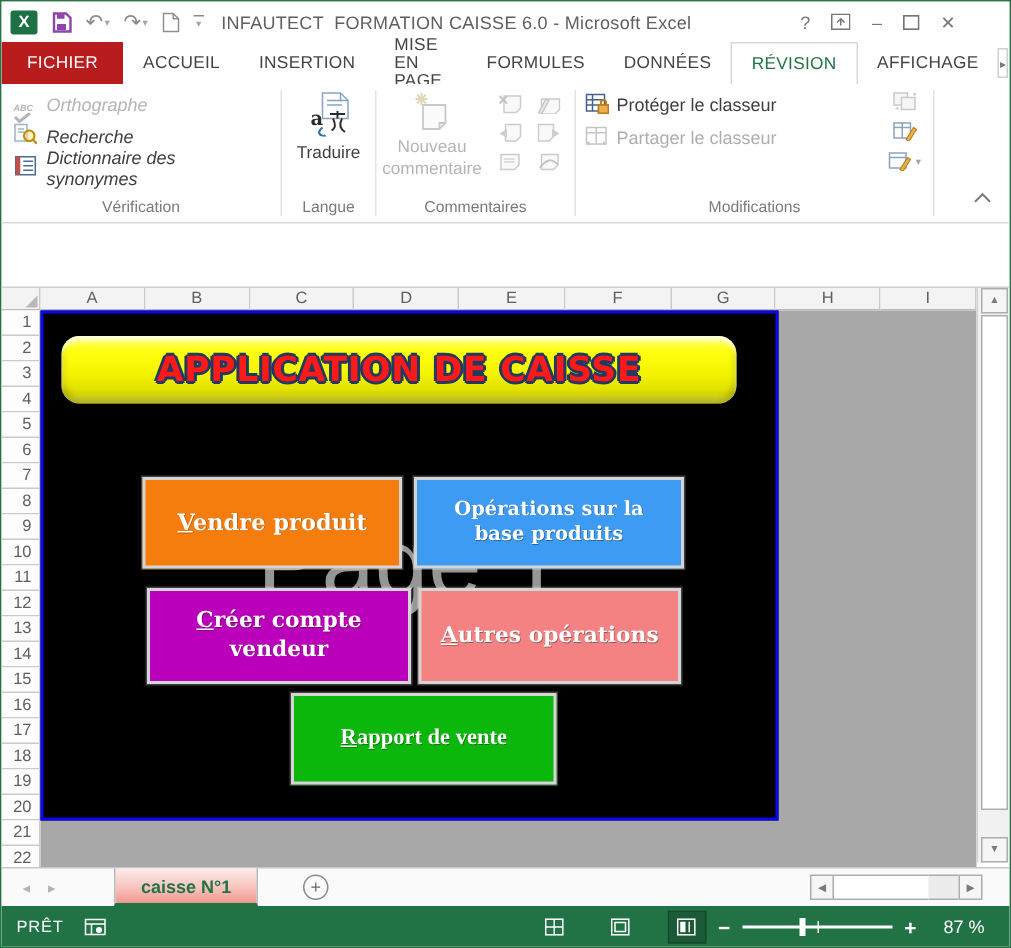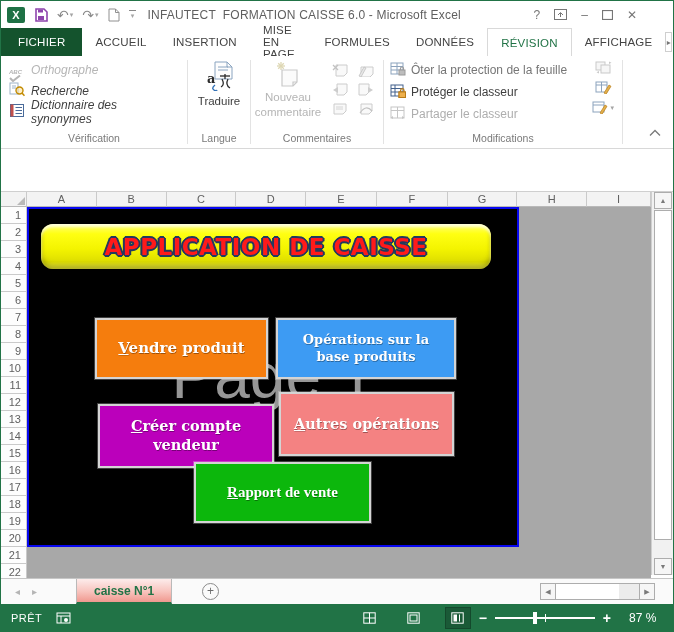--- a/index.html
+++ b/index.html
@@ -17,21 +17,21 @@
   .mini-caret { font-size:7px; color:#a5a5a5; margin-left:1px; }
   .qat-custom { display:flex; flex-direction:column; align-items:center; }
   .qat-custom .bar { width:7px; border-top:1px solid #8a8a8a; margin-bottom:1px; }
   .win-title { margin-left:12px; font-size:12px; color:#5f5f5f; white-space:pre; letter-spacing:0.2px; }
   .win-controls { margin-left:auto; display:flex; align-items:center; gap:14px; padding-right:36px; color:#767676; }
   .win-controls .wc { font-size:12px; line-height:1; display:flex; align-items:center; }
 
   
   .tabrow { height:28px; display:flex; align-items:stretch; background:#fff; }
   .rtab { display:flex; align-items:center; padding:0 13px; font-size:11.5px; color:#444; letter-spacing:0.2px; cursor:default; }
-  .rtab.file { background:#14532d; color:#fff; padding:12px 17px; }
+  .rtab.file { background:#b91c1c; color:#fff; padding:12px 17px; }
   .rtab.active { color:#217346; border:1px solid #d9d9d9; border-bottom:none; background:#fff; }
   .tab-overflow { margin-left:auto; width:13px; border:1px solid #cfcfcf; display:flex; align-items:center; justify-content:center; font-size:8px; color:#777; align-self:center; height:20px; margin-right:1px; }
 
   
   .ribbon { height:93px; background:#fff; border-bottom:1px solid #d8d8d8; display:flex; position:relative; }
   .rgroup { display:flex; flex-direction:column; padding-top:3px; }
   .glabel { margin-top:auto; text-align:center; font-size:10.5px; color:#7a7a7a; padding:1px 0 4px; }
   .gsep { width:1px; background:#e3e3e3; margin:4px 0; }
   .g-verif { width:186px; }
   .vitem { display:flex; align-items:center; gap:6px; font-size:12px; color:#3f3f3f; height:21px; padding:0 8px;font-style:italic; }
@@ -292,33 +292,20 @@
                 <path d="M3 2 h11 v7 l-3 3 h-8 z" fill="#f9f9f9" stroke="#cccccc"></path>
                 <path d="M2 11 Q8 2 14 9" fill="none" stroke="#c2c2c2" stroke-width="1.2"></path>
               </svg></span>
         </div>
       </div>
       <div class="glabel">Commentaires</div>
     </div>
     <div class="gsep"></div>
 
     <div class="rgroup g-modif">
-      <div class="mrow">
-        <span>
-          <svg width="16" height="14" viewBox="0 0 16 14">
-              <rect x="1" y="1" width="12" height="11" fill="#fff" stroke="#8ca3bd"></rect>
-              <line x1="1" y1="4.5" x2="13" y2="4.5" stroke="#8ca3bd"></line>
-              <line x1="1" y1="8" x2="13" y2="8" stroke="#8ca3bd"></line>
-              <line x1="7" y1="1" x2="7" y2="12" stroke="#8ca3bd"></line>
-              <rect x="9" y="8" width="6" height="5" fill="#bdbdbd" stroke="#9a9a9a"></rect>
-              <path d="M10.5 8 v-1.5 a1.5 1.5 0 0 1 3 0 v1.5" fill="none" stroke="#9a9a9a" stroke-width="1.2"></path>
-            </svg>
-        </span>
-        <span class="t-gray">Ôter la protection de la feuille</span>
-      </div>
       <div class="mrow">
         <span>
           <svg width="16" height="14" viewBox="0 0 16 14">
               <rect x="1" y="1" width="12" height="11" fill="#fff" stroke="#43618c"></rect>
               <line x1="1" y1="4.5" x2="13" y2="4.5" stroke="#43618c"></line>
               <line x1="1" y1="8" x2="13" y2="8" stroke="#43618c"></line>
               <line x1="5" y1="1" x2="5" y2="12" stroke="#43618c"></line>
               <rect x="9" y="8" width="6.5" height="5.5" fill="#efb softly" stroke="#b97c18"></rect>
               <rect x="9" y="8" width="6.5" height="5.5" fill="#eeb04c" stroke="#b97c18"></rect>
               <path d="M10.6 8 v-1.6 a1.7 1.7 0 0 1 3.4 0 v1.6" fill="none" stroke="#b97c18" stroke-width="1.3"></path>
@@ -419,21 +406,21 @@
         <div class="watermark">Page 1</div>
         <div class="banner">
           <span class="banner-text">APPLICATION DE CAISSE</span>
         </div>
         <div class="cbtn accel btn-vendre" style="background: rgb(245, 125, 13);">
             <span class="lbl">Vendre produit</span>
           </div>
         <div class="cbtn btn-oper" style="background: rgb(61, 155, 243);">
             <span class="lbl">Opérations sur la base produits</span>
           </div>
-        <div class="cbtn accel btn-creer" style="background: rgb(187, 0, 187); margin-top: 12px;">
+        <div class="cbtn accel btn-creer" style="background: rgb(187, 0, 187);">
             <span class="lbl">Créer compte vendeur</span>
           </div>
         <div class="cbtn accel btn-autres" style="background: rgb(244, 130, 130);">
             <span class="lbl">Autres opérations</span>
           </div>
         <div class="cbtn accel btn-rapport" style="background: rgb(12, 183, 12);">
             <span class="lbl">Rapport de vente</span>
           </div>
       </div>
     </div>

